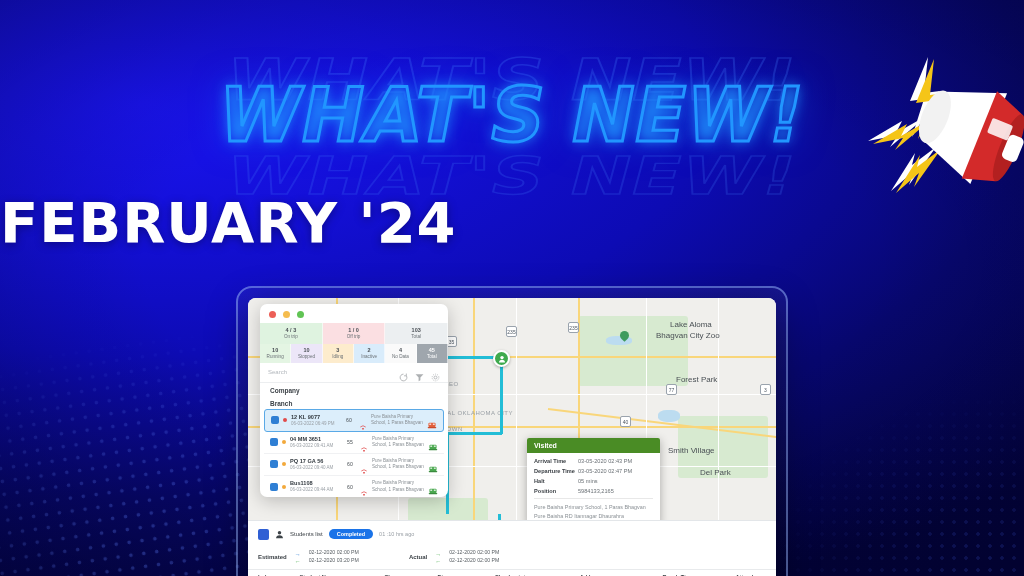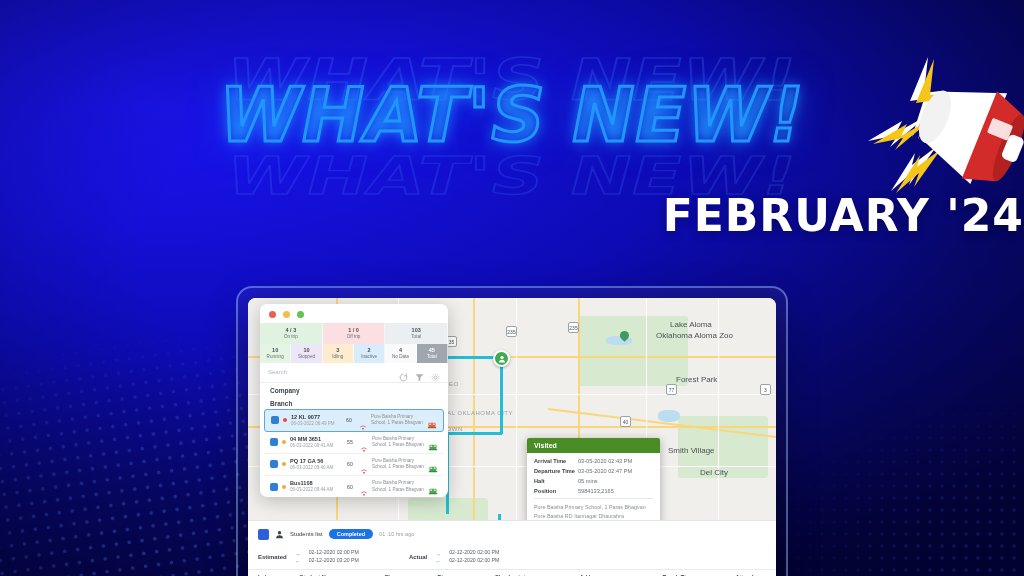--- a/index.html
+++ b/index.html
@@ -69,23 +69,23 @@
   }
   .hl-ghost-bot {
     top:104px; font-size:72px;
     -webkit-text-stroke-width:2px;
     -webkit-text-stroke-color:rgba(70,130,255,.26);
     transform:scaleY(.72);
     opacity:.8;
   }
   .subhead {
     position:absolute; left:0; right:0; top:190px;
-    text-align:right;
+    text-align:left;
     font-family:"DejaVu Sans", sans-serif;
-    font-weight:900; font-size:44px; letter-spacing:1px;
+    font-weight:900; font-size:56px; letter-spacing:1px;
     color:#ffffff;
     text-shadow:0 2px 10px rgba(0,0,0,.35);
   }
 
   
   .megaphone { position:absolute; left:862px; top:45px; width:162px; height:160px; }
 
   
   .laptop {
     position:absolute; left:236px; top:286px; width:552px; height:300px;
@@ -303,26 +303,26 @@
       <div class="road-minor" style="left:0;  top:168px; width:552px; height:1.4px;"></div>
       <div class="road-minor" style="left:0;  top:222px; width:552px; height:1.4px;"></div>
       <div class="road-minor" style="left:0;  top:262px; width:552px; height:1.4px;"></div>
       <div class="road-minor" style="left:150px;top:0;   width:1.4px; height:300px;"></div>
       <div class="road-minor" style="left:268px;top:0;   width:1.4px; height:300px;"></div>
       <div class="road-minor" style="left:398px;top:0;   width:1.4px; height:300px;"></div>
       <div class="road-minor" style="left:470px;top:0;   width:1.4px; height:300px;"></div>
 
       <div class="map-label big" style="left:398px; top:22px;">Lake Aloma</div>
       <div class="poi-dot" style="left:372px; top:33px;"></div>
-      <div class="map-label big" style="left:384px; top:33px;">Oklahoma Aloma Zoo</div>
+      <div class="map-label big" style="left:384px; top:33px;">Bhagvan City Zoo</div>
       <div class="map-label big" style="left:404px; top:77px;text-align:center;">Forest Park</div>
       <div class="map-label big" style="left:2px;   top:48px;">Bethany</div>
       <div class="map-label faint" style="left:176px; top:112px;">CENTRAL OKLAHOMA CITY</div>
       <div class="map-label big" style="left:396px; top:148px;">Smith Village</div>
-      <div class="map-label big" style="left:428px; top:170px;">Del City</div>
+      <div class="map-label big" style="left:428px; top:170px;">Del Park</div>
       <div class="map-label big" style="left:512px; top:152px;">Midwest City</div>
       <div class="map-label faint" style="left:188px; top:83px;">PASEO</div>
       <div class="map-label faint" style="left:182px; top:128px;">MIDTOWN</div>
 
       <div class="shield" style="left:82px;  top:53px;">44</div>
       <div class="shield" style="left:168px; top:24px;">40</div>
       <div class="shield" style="left:258px; top:28px;">235</div>
       <div class="shield" style="left:198px; top:38px;">35</div>
       <div class="shield" style="left:122px; top:76px;">62</div>
       <div class="shield" style="left:418px; top:86px;">77</div>

